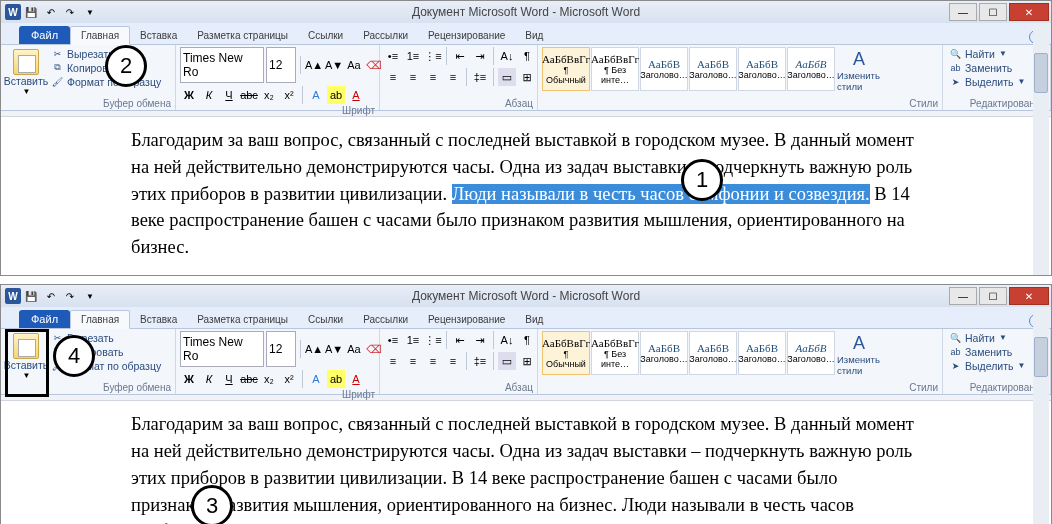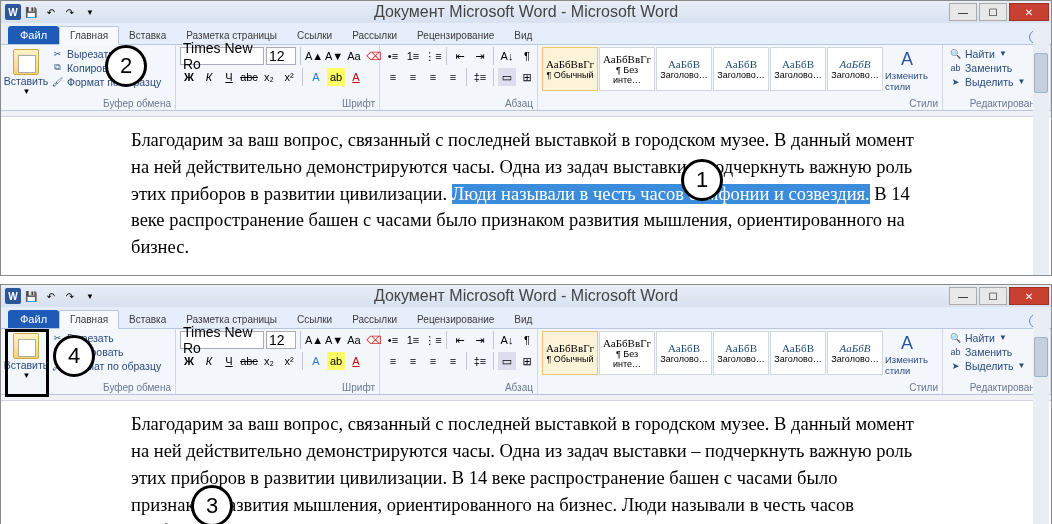--- a/index.html
+++ b/index.html
@@ -2,47 +2,47 @@
 <html><head>
 <meta charset="utf-8">
 <style>
   * { box-sizing: border-box; margin: 0; padding: 0; }
   body { font-family: "Segoe UI", Tahoma, sans-serif; font-size: 11px; background: #fff; width: 1052px; }
   .word-app { border: 1px solid #8a8a8a; background: #fff; margin-bottom: 8px; }
   .titlebar { height: 22px; background: linear-gradient(#e9eef7, #d7e1f0); display: flex; align-items: center; position: relative; }
   .qat { display: flex; align-items: center; padding-left: 4px; gap: 3px; }
   .qat-icon { width: 16px; height: 16px; display: inline-flex; align-items: center; justify-content: center; font-size: 10px; }
   .word-logo { width: 16px; height: 16px; background: #2b579a; color: #fff; font-weight: bold; font-size: 10px; display: flex; align-items: center; justify-content: center; border-radius: 2px; }
-  .title-text { position: absolute; left: 50%; transform: translateX(-50%); font-size: 16px; color: #444; }
+  .title-text { position: absolute; left: 50%; transform: translateX(-50%); font-size: 12px; color: #444; }
   .win-controls { margin-left: auto; display: flex; }
   .win-btn { width: 28px; height: 18px; display: flex; align-items: center; justify-content: center; font-size: 10px; border: 1px solid #aaa; margin-right: 2px; background: #e8e8e8; }
   .win-close { background: #c84031; color: #fff; border-color: #a03020; width: 40px; }
   .tabs-row { height: 22px; background: #e6eefb; display: flex; align-items: flex-end; border-bottom: 1px solid #b8c6de; }
-  .file-tab { background: #1e5bb9; color: #fff; padding: 3px 12px 3px 12px; font-size: 11px; border-radius: 3px 3px 0 0; margin-left: 7px; }
+  .file-tab { background: #1e5bb9; color: #fff; padding: 3px 12px 3px 12px; font-size: 11px; border-radius: 3px 3px 0 0; margin-left: 18px; }
   .tab { padding: 3px 10px; font-size: 10px; color: #3b3b3b; position: relative; }
   .tab.active { background: #f7f9fd; border: 1px solid #b8c6de; border-bottom: 1px solid #f7f9fd; border-radius: 2px 2px 0 0; margin-bottom: -1px; }
   .help-icon { margin-left: auto; margin-right: 8px; width: 14px; height: 14px; border: 1px solid #5a8ac6; border-radius: 50%; display: flex; align-items: center; justify-content: center; color: #2b579a; font-size: 10px; }
   .ribbon { background: #f3f6fb; border-bottom: 1px solid #b8c6de; display: flex; height: 66px; }
   .group { border-right: 1px solid #d0d8e6; padding: 2px 4px 0 4px; display: flex; flex-direction: column; position: relative; }
   .group-body { flex: 1; display: flex; align-items: flex-start; gap: 2px; }
   .group-label { text-align: right; font-size: 10px; color: #6a7890; padding: 1px 0; }
   .paste-btn { display: flex; flex-direction: column; align-items: center; width: 42px; padding-top: 2px; }
   .paste-icon { width: 26px; height: 26px; background: linear-gradient(#fff3c8,#f7d66b); border: 1px solid #c9a84a; border-radius: 2px; position: relative; }
   .paste-icon::after { content: ""; position: absolute; top: 5px; left: 4px; width: 16px; height: 16px; background: #fff; border: 1px solid #aaa; }
   .small-row { display: flex; flex-direction: column; gap: 1px; font-size: 10.5px; color: #2b4c7e; }
   .small-row div { display: flex; align-items: center; gap: 3px; padding: 0 2px; white-space: nowrap; }
   .mini-icon { width: 13px; height: 13px; display: inline-flex; align-items: center; justify-content: center; font-size: 9px; }
   .font-row { display: flex; align-items: center; gap: 2px; }
-  .font-row select, .font-row .combo { font-size: 14px; height: 18px; border: 1px solid #aab; background: #fff; padding: 0 2px; }
+  .font-row select, .font-row .combo { font-size: 12px; height: 36px; border: 1px solid #aab; background: #fff; padding: 0 2px; }
   .combo { display: inline-flex; align-items: center; min-width: 30px; }
   .icon-btn { width: 18px; height: 18px; display: inline-flex; align-items: center; justify-content: center; font-size: 11px; border: 1px solid transparent; }
   .font-group-body { display: flex; flex-direction: column; gap: 3px; }
   .para-group-body { display: flex; flex-direction: column; gap: 3px; }
   .styles-body { display: flex; gap: 1px; align-items: flex-start; overflow: hidden; }
-  .style-box { width: 56px; height: 44px; border: 1px solid #cfd6e4; background: #fff; display: flex; flex-direction: column; align-items: center; justify-content: center; font-size: 9px; text-align: center; padding: 1px; }
+  .style-box { width: 48px; height: 44px; border: 1px solid #cfd6e4; background: #fff; display: flex; flex-direction: column; align-items: center; justify-content: center; font-size: 9px; text-align: center; padding: 1px; }
   .style-box.sel { border: 1px solid #f0c36d; background: #fdf3d9; }
   .style-sample { font-family: "Times New Roman", serif; font-size: 11px; }
   .style-sample.blue { color: #1f4e79; }
   .change-styles { width: 44px; display: flex; flex-direction: column; align-items: center; font-size: 9.5px; color: #2b4c7e; padding-top: 2px; }
   .editing-body { display: flex; flex-direction: column; gap: 1px; font-size: 10.5px; color: #2b4c7e; }
   .editing-body div { display: flex; align-items: center; gap: 3px; white-space: nowrap; padding: 0 2px; }
   .doc-area { background: #fff; padding: 10px 130px 14px 130px; font-family: "Times New Roman", serif; font-size: 18.5px; line-height: 1.45; color: #000; position: relative; }
   .hl { background: #3b8ddb; color: #fff; }
   .scrollbar-v { position: absolute; right: 2px; top: 22px; bottom: 0; width: 16px; background: #e9edf4; }
   .scroll-thumb { position: absolute; top: 30px; width: 14px; left: 1px; height: 40px; background: #c6cfde; border: 1px solid #9fb0cc; border-radius: 2px; }

